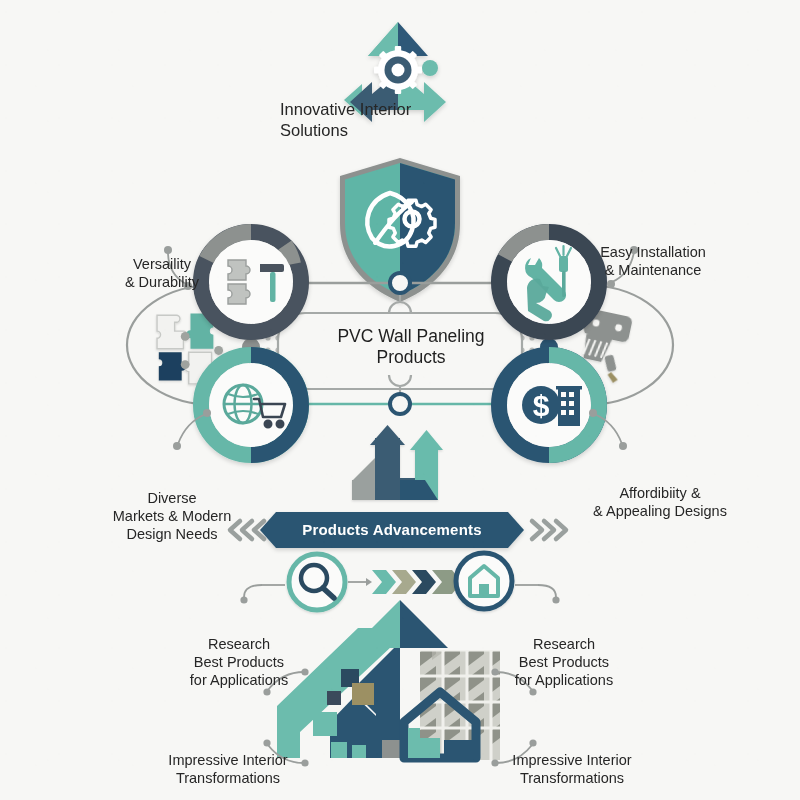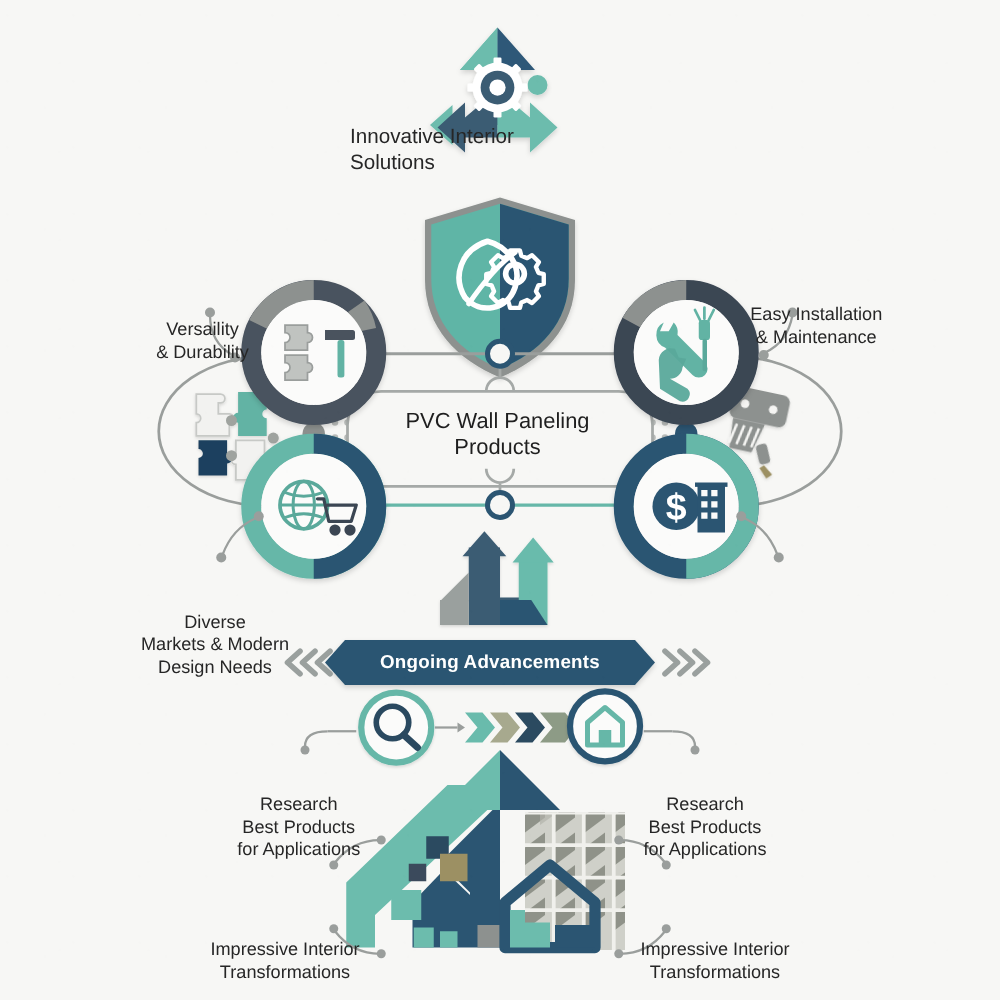--- a/index.html
+++ b/index.html
@@ -382,35 +382,37 @@
     <circle cx="533" cy="692" r="3.6"></circle>
         <circle cx="495" cy="672" r="3.6"></circle>
     <circle cx="533" cy="743" r="3.6"></circle>
         <circle cx="495" cy="763" r="3.6"></circle>
   </g>
 </svg>
 
 <div class="title-text" style="left:280px;top:99px;width:240px;">Innovative Interior
 Solutions</div>
 
-<div class="hub-text" style="left:288px;top:326px;width:220px;">PVC Wall Paneling
+<div class="hub-text" style="left:301px;top:326px;width:220px;">PVC Wall Paneling
 Products</div>
 
 <div class="lbl" style="left:82px;top:212px;width:160px;">Versaility
 &amp; Durability</div>
 
 <div class="lbl" style="left:558px;top:200px;width:190px;">Easy Installation
 &amp; Maintenance</div>
 
 <div class="lbl" style="left:72px;top:446px;width:200px;">Diverse
 Markets &amp; Modern
 Design Needs</div>
 
-
-<div class="banner-text" style="left:280px;top:521px;width:224px;">Ongoing Advancements</div>
+<div class="lbl" style="left:560px;top:441px;width:200px;">Affordibiity &amp;
+&amp; Appealing Designs</div>
+
+<div class="banner-text" style="left:280px;top:521px;width:224px;">Products Advancements</div>
 
 <div class="lbl" style="left:165px;top:592px;width:148px;">Research
 Best Products
 for Applications</div>
 
 <div class="lbl" style="left:490px;top:592px;width:148px;">Research
 Best Products
 for Applications</div>
 
 <div class="lbl" style="left:148px;top:708px;width:160px;">Impressive Interior

